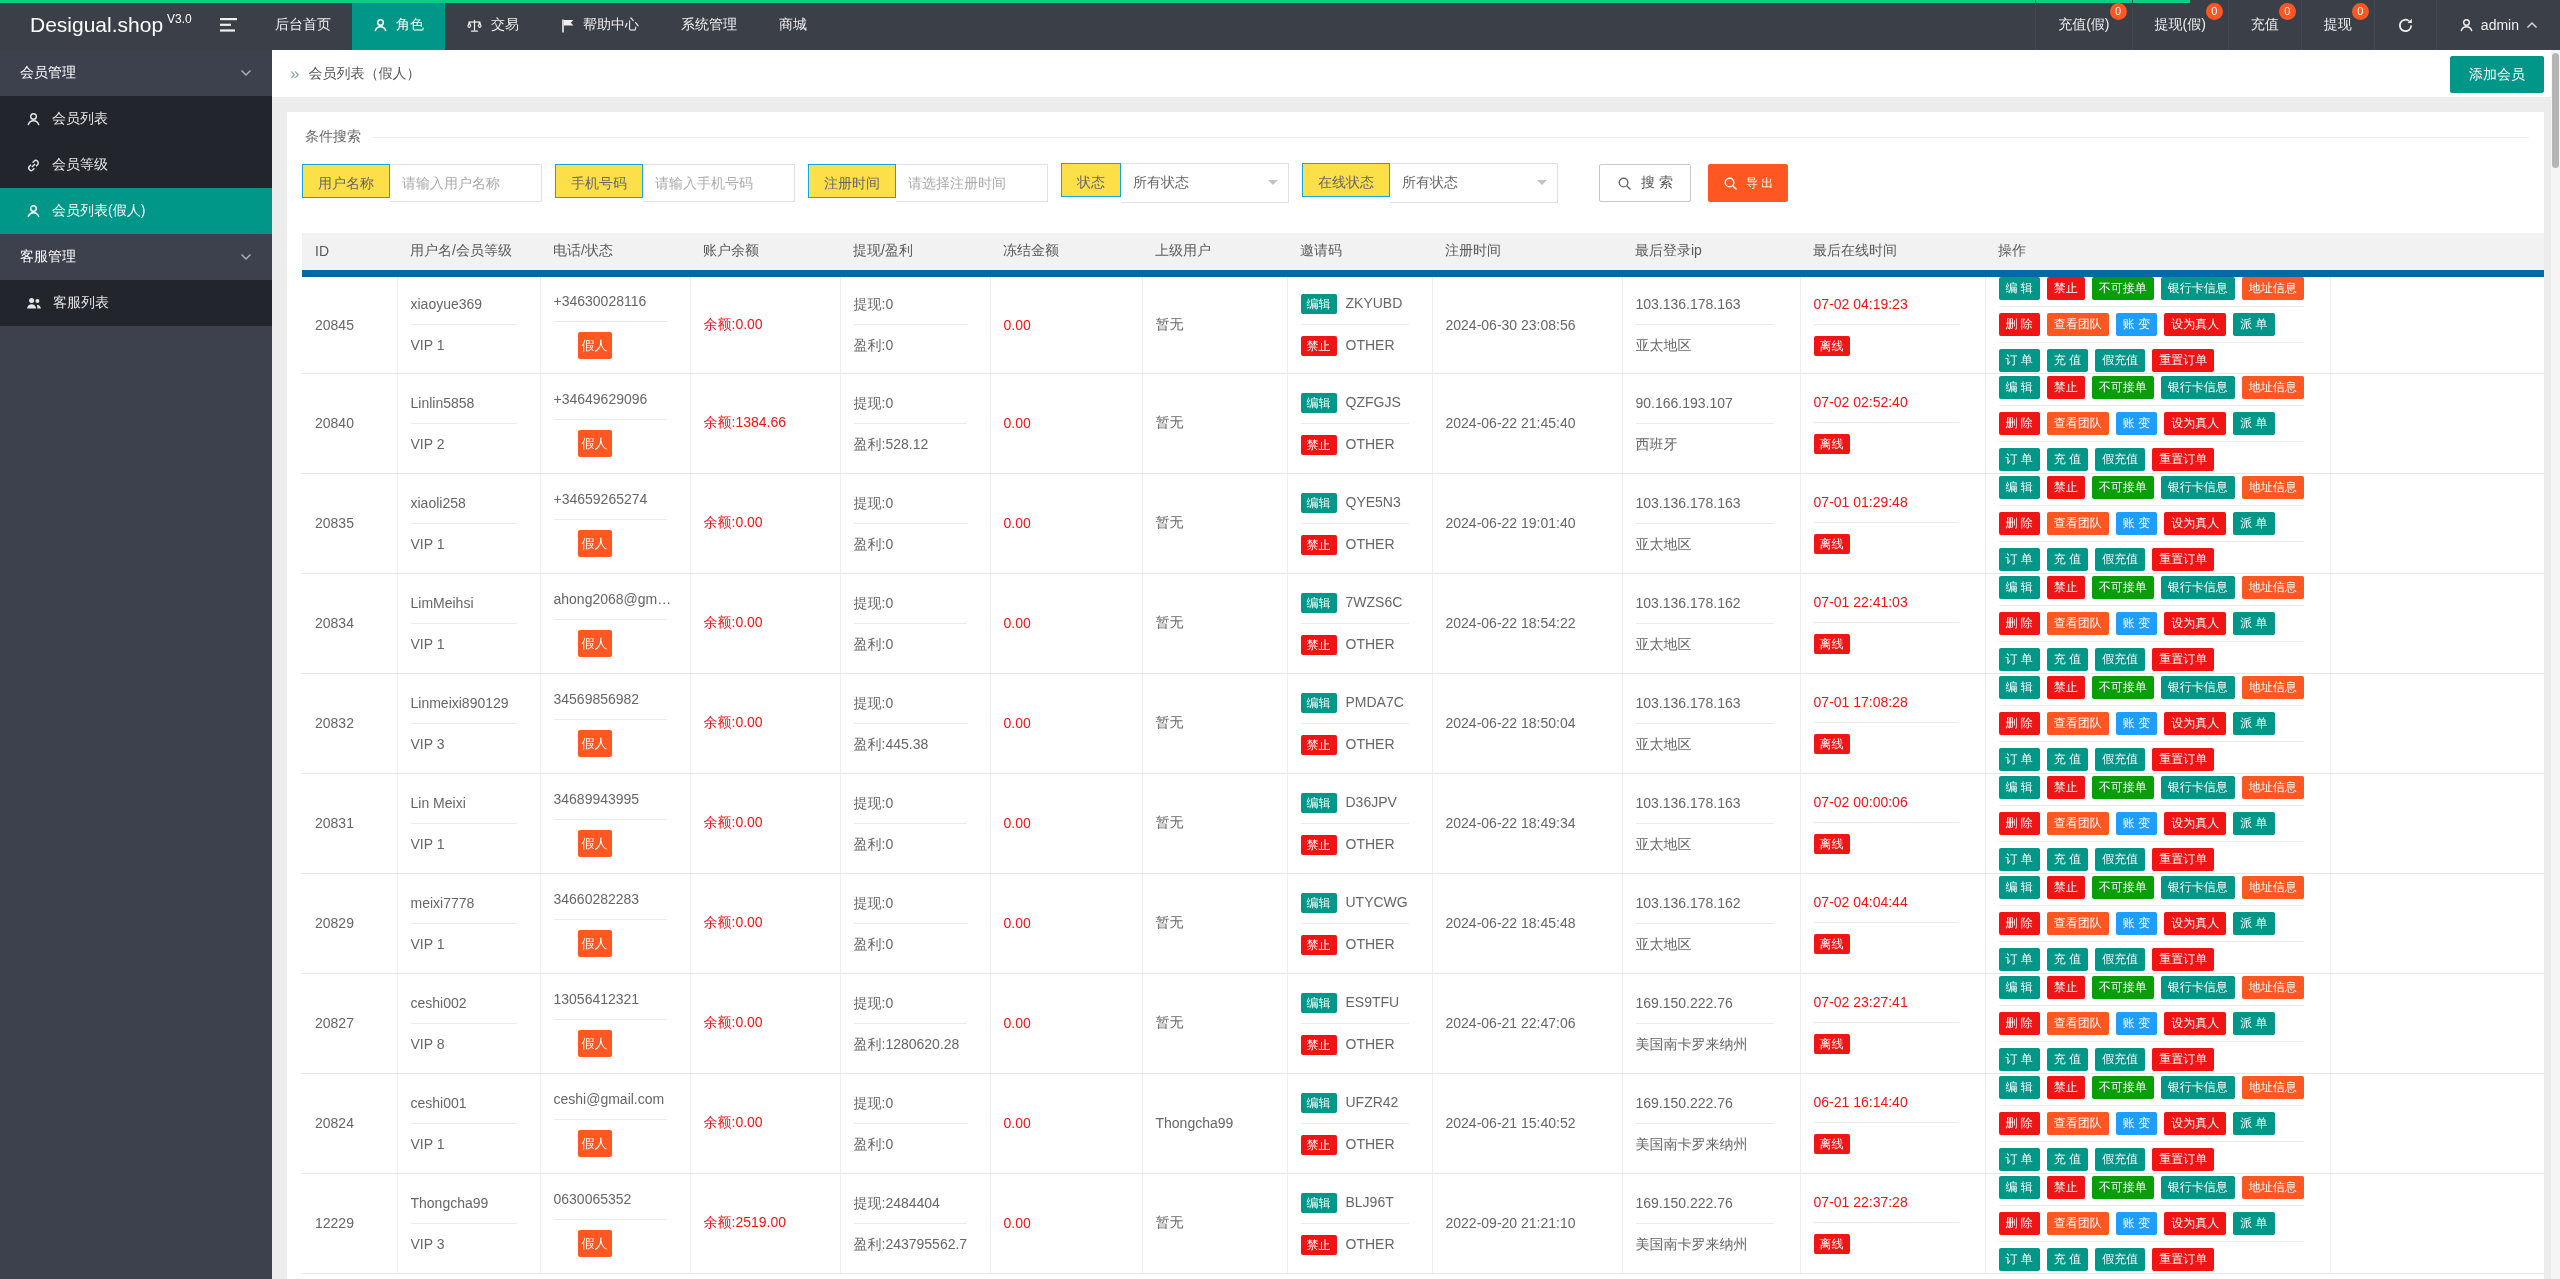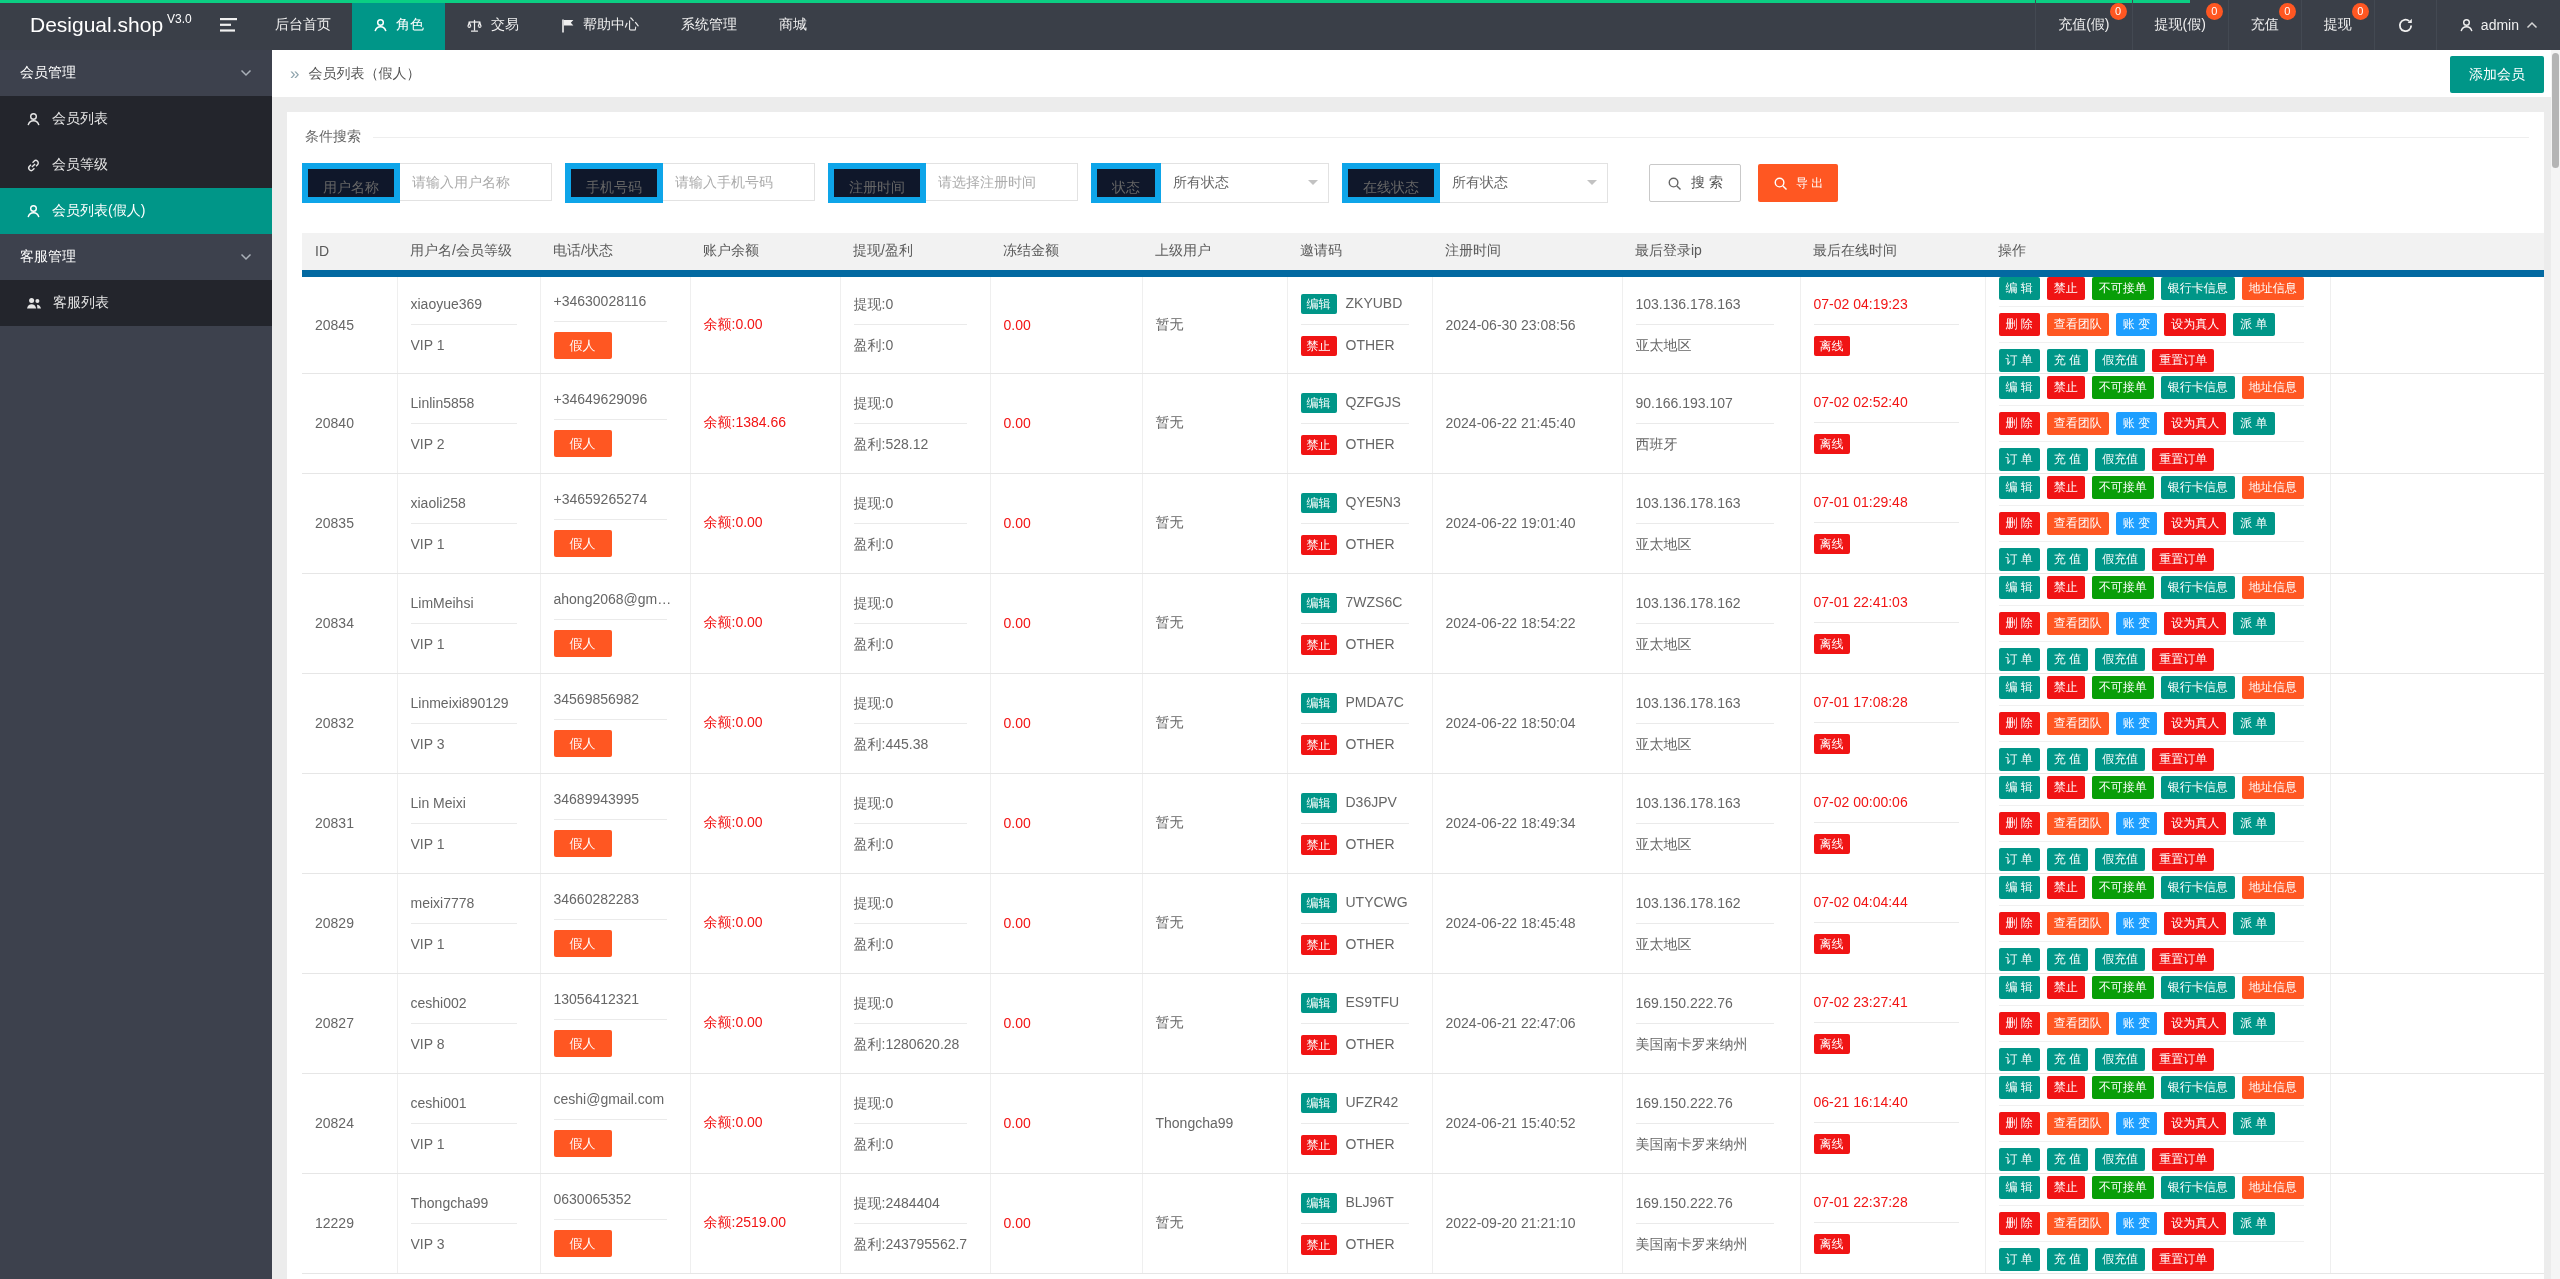--- a/index.html
+++ b/index.html
@@ -36,41 +36,41 @@
   .crumb-title { color:#555; }
   .add-btn { position:absolute; right:16px; top:6px; background:#009688; color:#fff; height:37px; padding:0 19px; border:none; border-radius:2px; font-size:14px; cursor:pointer; font-family:inherit; }
 
   .card { margin:15px 16px 0 15px; background:#fff; padding:16px 15px; height:1200px; overflow:hidden; }
   .legend-row { display:flex; align-items:center; color:#666; padding-left:3px; }
   .legend-line { flex:1; border-top:1px solid #eee; margin-left:12px; }
 
   
   .filter-row { display:flex; align-items:center; margin-top:17px; }
   .fgroup { display:flex; margin-right:13px; }
-  .flabel { height:40px; line-height:36px; padding:0 15px; background:#0f172a; border:6px solid #0ea5e9; color:#666; white-space:nowrap; }
+  .flabel { height:34px; line-height:36px; padding:0 15px; background:#fde047; border:1px solid #0ea5e9; color:#666; white-space:nowrap; }
   .finput { height:38px; border:1px solid #E2E2E2; border-left:none; padding:0 12px; width:152px; color:#666; font-size:14px; background:#fff; font-family:inherit; outline:none; }
   .finput::placeholder { color:#ababab; }
   .fselect { position:relative; width:168px; border:1px solid #E2E2E2; border-left:none; background:#fff; height:40px; line-height:36px; padding:0 28px 0 12px; color:#666; cursor:pointer; }
   .caret-down { position:absolute; right:10px; top:16px; border:5px solid transparent; border-top-color:#c2c2c2; }
   .btn-search { display:inline-flex; align-items:center; gap:9px; height:38px; padding:0 17px; background:#fff; border:1px solid #C9C9C9; border-radius:2px; color:#555; margin-left:28px; font-size:14px; cursor:pointer; font-family:inherit; }
   .btn-export { display:inline-flex; align-items:center; gap:8px; height:38px; padding:0 15px; background:#FF5722; border:none; border-radius:2px; color:#fff; margin-left:17px; font-size:12px; cursor:pointer; font-family:inherit; }
 
   
   .member-table { border-collapse:collapse; table-layout:fixed; width:2263px; margin-top:30px; }
   .member-table th { background:#F2F2F2; height:40px; font-weight:400; color:#5a5a5a; text-align:left; padding:0 13px; border-bottom:7px solid #0369a1; }
   .member-table td { height:100px; border-bottom:1px solid #E6E6E6; border-right:1px solid #EFEFEF; padding:0 13px; vertical-align:middle; color:#666; }
   .member-table td:last-child { border-right:none; }
   .line { line-height:20px; white-space:nowrap; overflow:hidden; text-overflow:ellipsis; }
   .sub-sep { border-top:1px solid #EAEAEA; margin:10px 0; width:92%; }
   .red { color:#F21414; }
   .badge { display:inline-block; color:#fff; font-size:12px; padding:3px 6px; border-radius:2px; line-height:14px; }
   .badge.orange { background:#FF5722; }
   .badge.teal { background:#009688; }
   .badge.redbg { background:#F01414; }
-  .tag-fake { padding:6px 16px; font-size:13px; line-height:15px; }
+  .tag-fake { padding:6px 4px; font-size:13px; line-height:15px;margin-left:24px; }
   .invite-code { margin-left:9px; }
   .op-line { display:flex; gap:7px; align-items:flex-end; }
   .op-sep { border-top:1px solid #F0F0F0; margin:6px 0; width:96%; }
   .op-btn { display:inline-block; color:#fff; font-size:12px; padding:4px 7px; border-radius:2px; white-space:nowrap; cursor:pointer; line-height:15px; }
   .op-btn[data-color="teal"]   { background:#009688; }
   .op-btn[data-color="red"]    { background:#F01414; }
   .op-btn[data-color="orange"] { background:#FF5722; }
   .op-btn[data-color="blue"]   { background:#1E9FFF; }
   .op-btn[data-color="green"]  { background:#089E08; }
 

